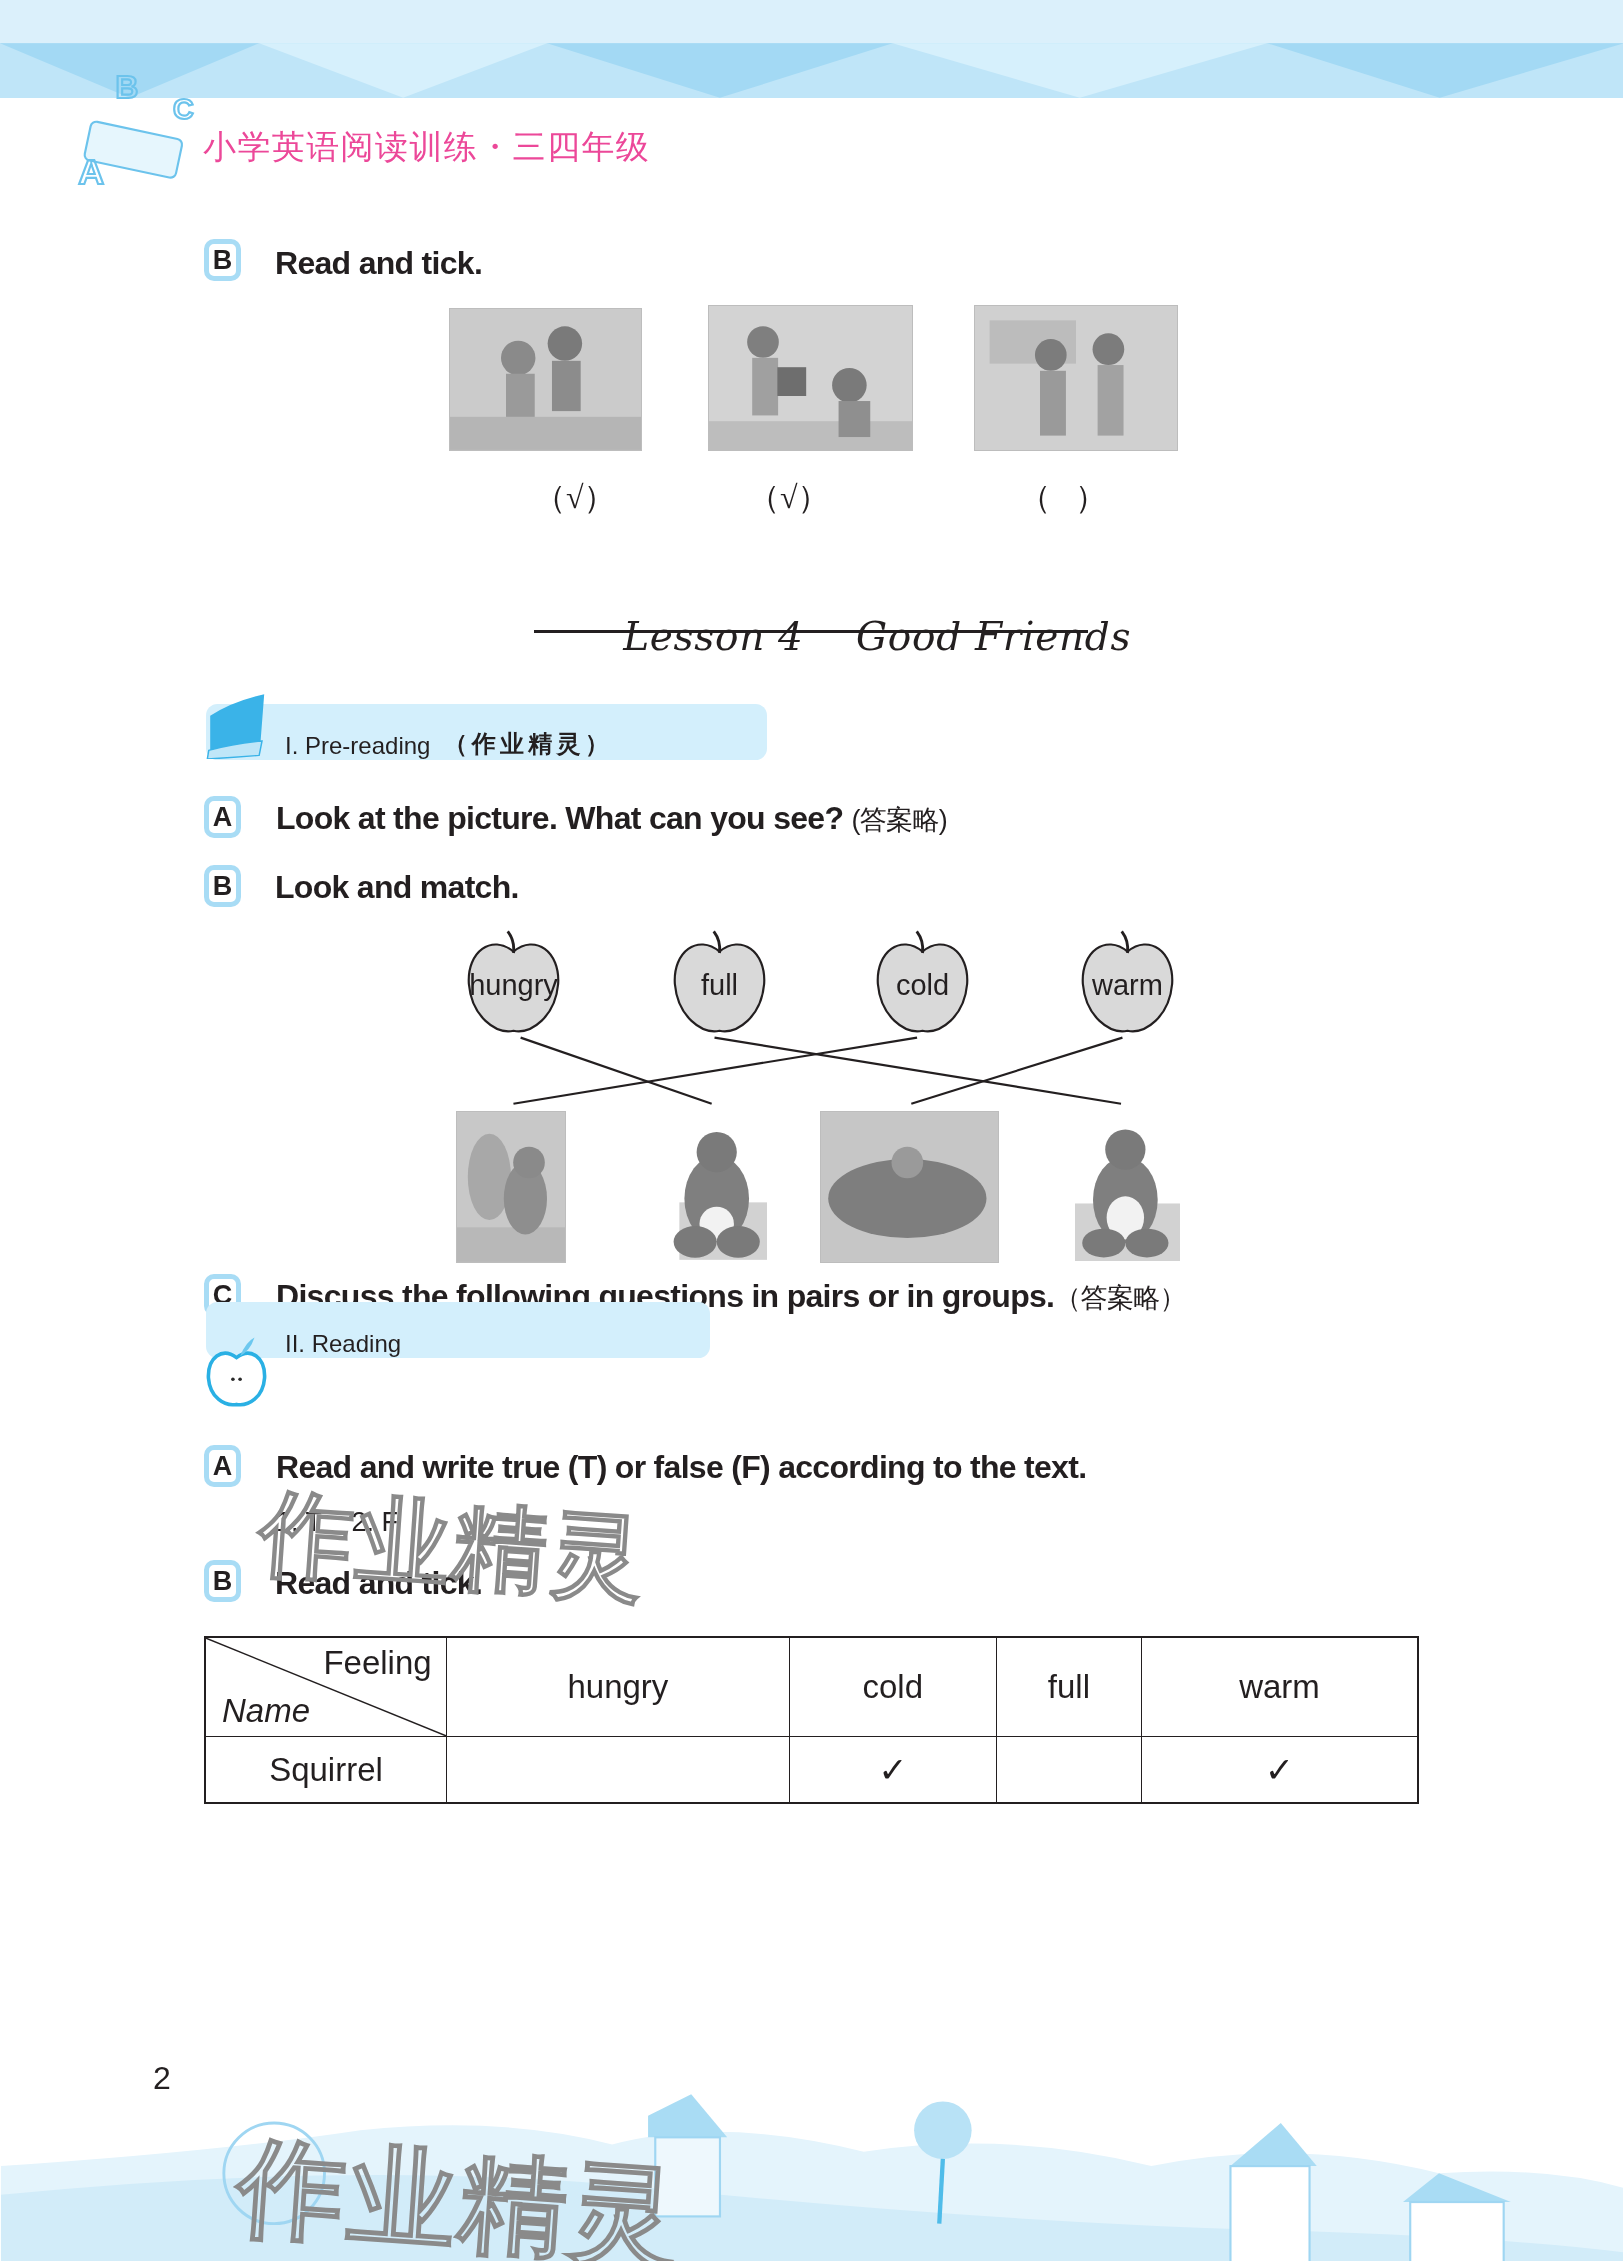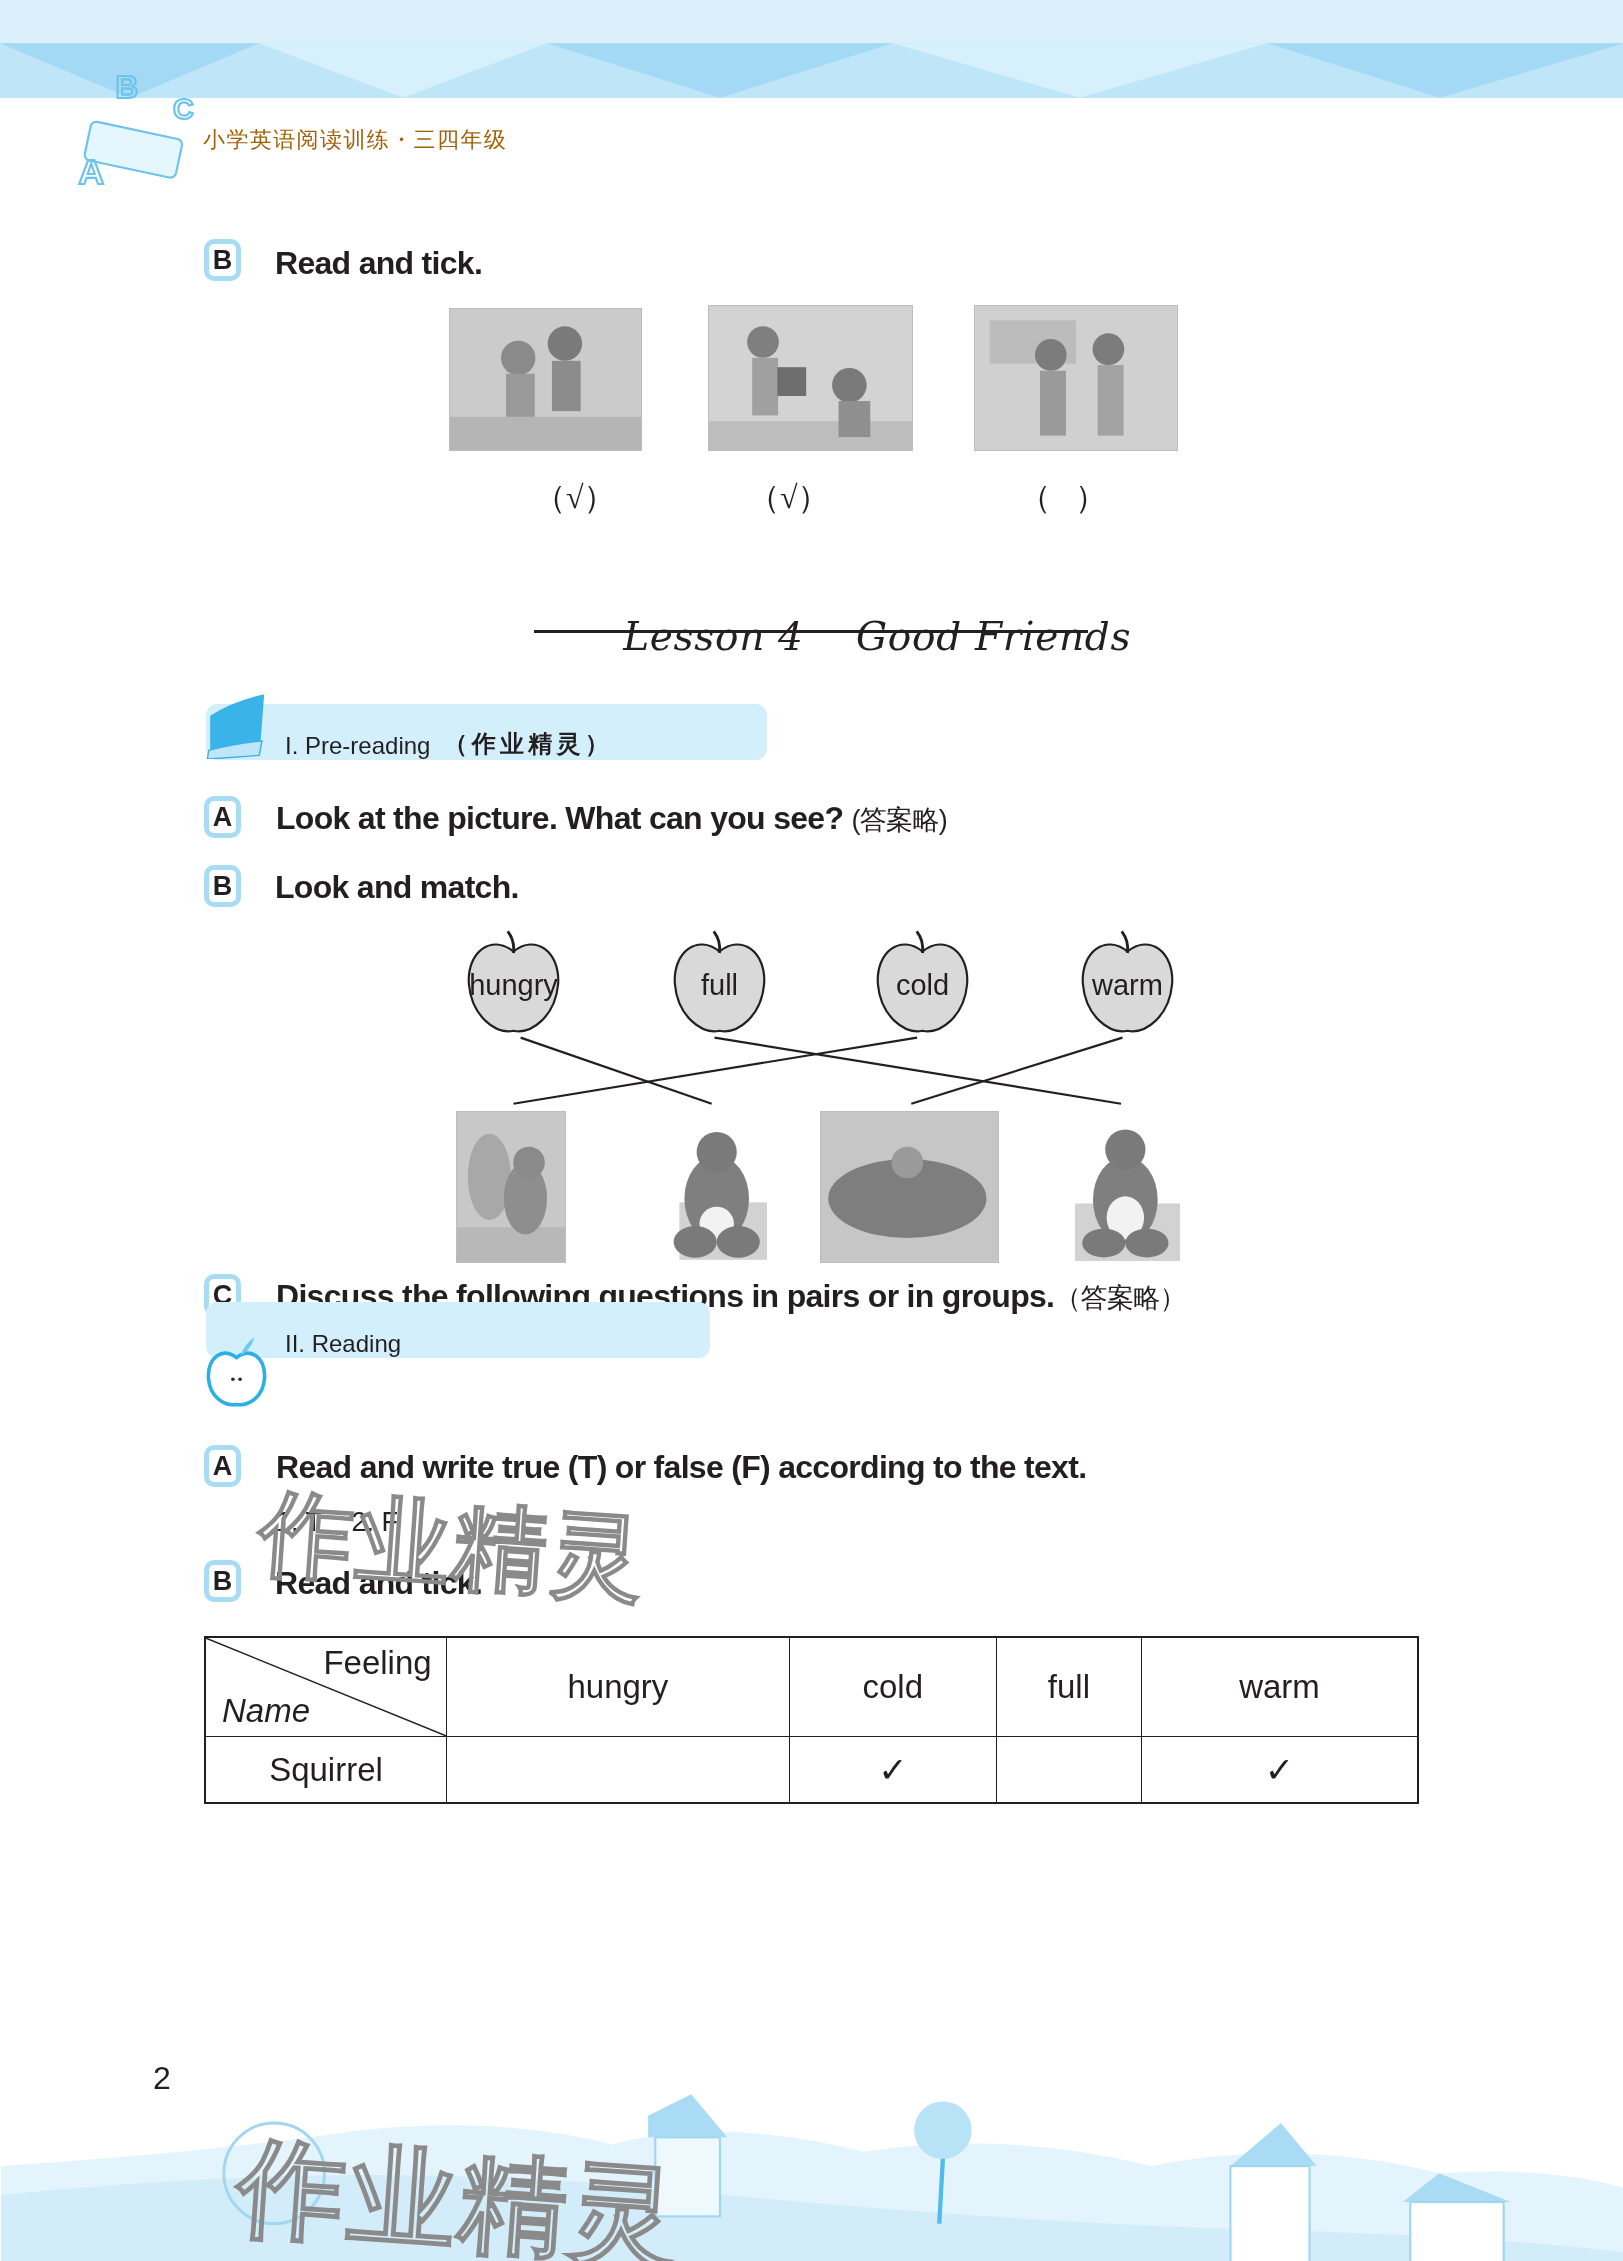--- a/index.html
+++ b/index.html
@@ -8,21 +8,21 @@
     background: #ffffff;
     font-family: "Liberation Sans", "DejaVu Sans", sans-serif;
     color: #231f20;
   }
   .abs { position: absolute; }
 
   
   .hdr-top { left:0; top:0; width:1624px; height:43px; background:#dbf0fb; }
   .hdr-band { left:0; top:43px; width:1624px; height:55px; background:#bfe5f8; overflow:hidden; }
   .hdr-band svg { display:block; }
-  .hdr-title { left:203px; top:125px; font-size:22px; letter-spacing:1.4px; color:#a16207;
+  .hdr-title { left:203px; top:125px; font-size:33px; letter-spacing:1.4px; color:#ec4899;
     font-family: "DejaVu Serif", serif; }
   .logo { left:72px; top:69px; width:130px; height:122px; }
 
   
   .lbl {
     width: 37px; height: 42px; border: 5px solid #a8dcf5; border-radius: 10px;
     background:#fff; box-sizing: border-box;
     display:flex; align-items:center; justify-content:center;
     font-weight:bold; font-size:27px; color:#231f20;
   }

